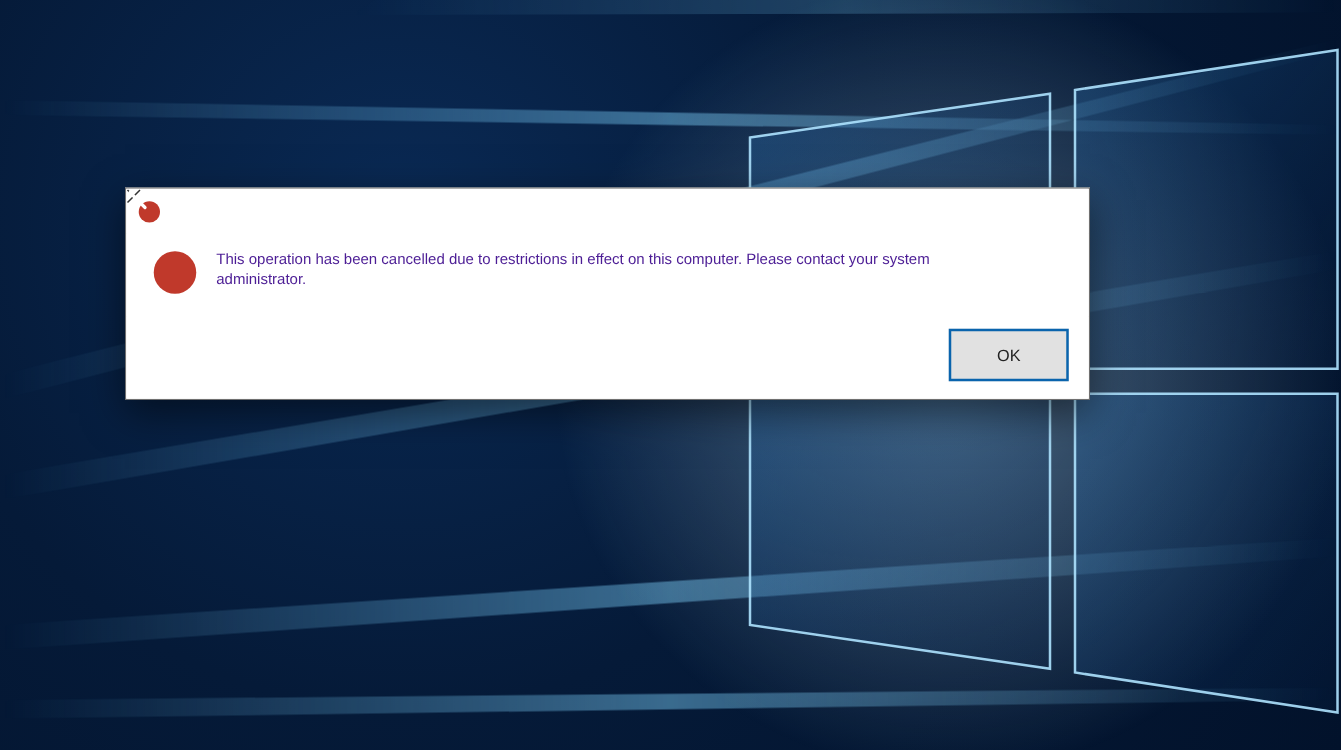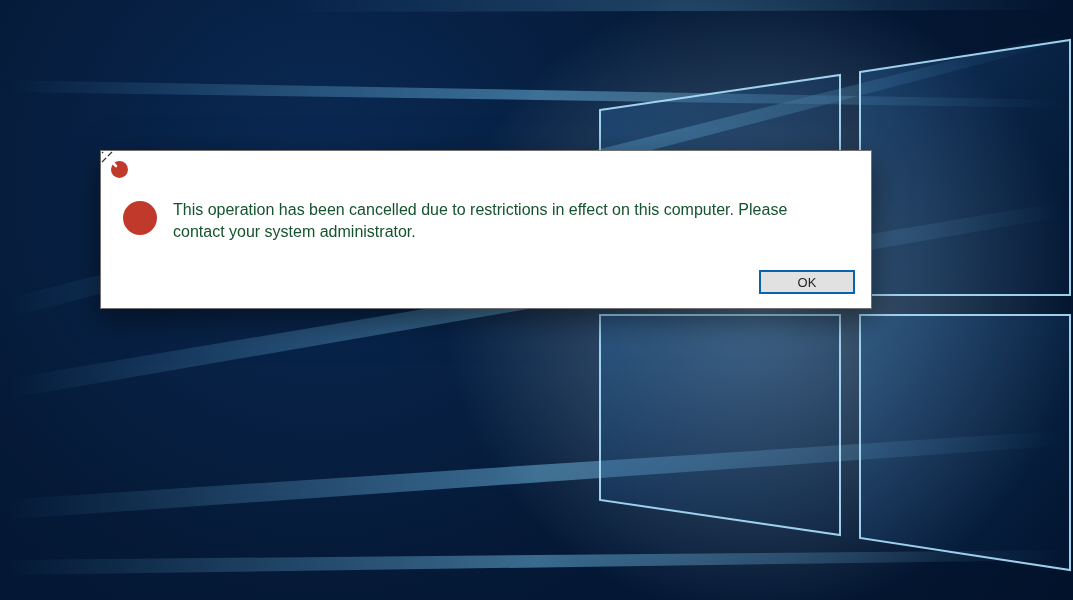--- a/index.html
+++ b/index.html
@@ -89,36 +89,36 @@
     background: #c0392b;
     display: flex;
     align-items: center;
     justify-content: center;
     flex-shrink: 0;
     margin-right: 16px;
     margin-top: 2px;
   }
   .body-icon svg { width: 18px; height: 18px; }
   .body-text {
-    font-size: 16px;
+    font-size: 12px;
     line-height: 1.35;
-    color: #14532d;
+    color: #4c1d95;
     max-width: 640px;
   }
 
   
   .dialog-footer {
     display: flex;
     justify-content: flex-end;
     padding: 10px 16px 14px 16px;
     background: #ffffff;
   }
   .ok-btn {
     min-width: 96px;
-    height: 24px;
+    height: 42px;
     background: #e1e1e1;
     border: 2px solid #0a64ad;
     color: #222;
     font-size: 13px;
     font-family: inherit;
     cursor: pointer;
     padding: 0 18px;
   }
 </style>
 </head>

